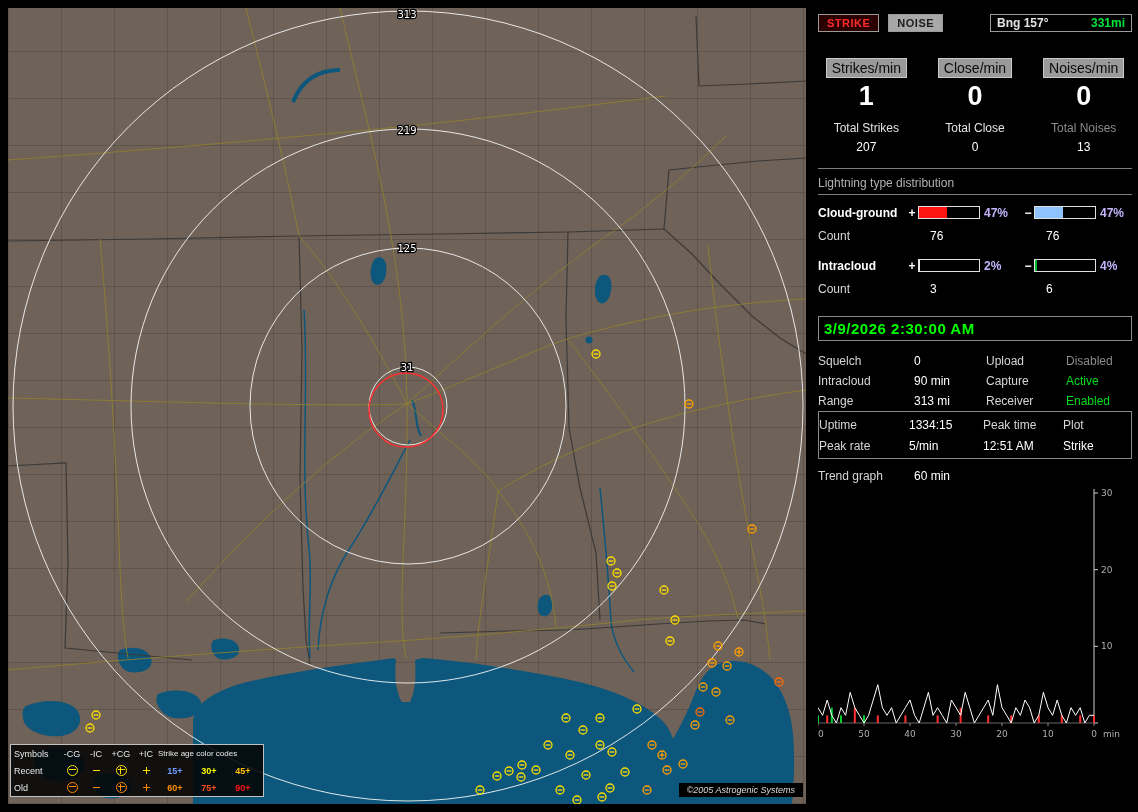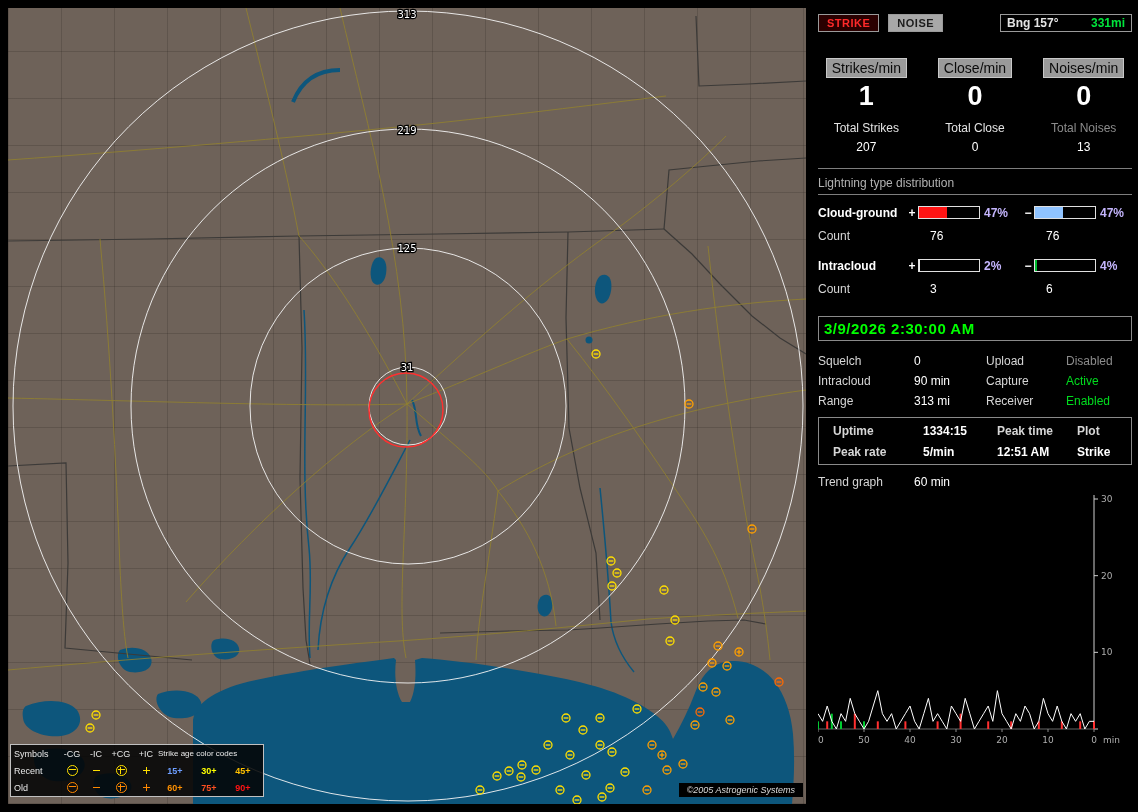--- a/index.html
+++ b/index.html
@@ -42,21 +42,21 @@
   .attribution{position:absolute;right:3px;bottom:7px;z-index:5;background:#000;
         color:#dcdcdc;font-size:9px;padding:2px 8px;font-style:italic;}
 
   
   .panel{position:absolute;left:818px;top:8px;width:314px;color:#e4e4e4;font-size:12px;}
   .toolbar{display:flex;gap:9px;align-items:center;margin-top:6px;}
   .btn{height:18px;font-size:11px;font-weight:bold;border:1px solid #9a9a9a;
        padding:1px 8px;letter-spacing:.5px;font-family:inherit;cursor:pointer;}
   .btn.strike{background:#2a0000;color:#ff2a2a;}
   .btn.noise{background:#a8a8a8;color:#1c1c1c;}
-  .bng{margin-left:auto;width:132px;height:18px;box-sizing:border-box;display:flex;
+  .bng{margin-left:auto;width:142px;height:18px;box-sizing:border-box;display:flex;
        justify-content:space-between;align-items:center;border:1px solid #9a9a9a;
        background:#000;padding:1px 6px;font-weight:bold;}
   .bng-v{color:#00e53c;}
 
   .rates{display:grid;grid-template-columns:1fr 1fr 1fr;gap:12px;margin-top:26px;text-align:center;}
   .rate-head{font-size:14px;background:#9a9a9a;color:#0a0a0a;border:1px solid #c8c8c8;
        padding:1px 5px;font-family:inherit;cursor:pointer;}
   .rate-num{font-size:27px;font-weight:bold;color:#fff;margin-top:3px;}
   .tot-label{margin-top:9px;}
   .tot-val{margin-top:5px;color:#fff;}
@@ -80,21 +80,21 @@
   .dt-box{border:1px solid #8a8a8a;margin-top:16px;padding:3px 5px;}
   .dt{color:#00ff00;font-size:15px;font-weight:bold;letter-spacing:.5px;}
 
   .status{margin-top:10px;}
   .srow{display:grid;grid-template-columns:96px 72px 80px 66px;height:20px;align-items:center;}
   .lbl{color:#d6d6d6;}
   .val{color:#ffffff;}
   .green{color:#00dd1e;}
   .dim{color:#8c8c8c;}
 
-  .up-box{border:1px solid #8a8a8a;margin-top:6px;padding:2px 14px;font-weight:bold;}
+  .up-box{border:1px solid #8a8a8a;margin-top:0;padding:2px 0;}
   .urow{display:grid;grid-template-columns:90px 74px 80px auto;height:21px;align-items:center;}
 
   .trend-row{display:grid;grid-template-columns:96px auto;margin-top:10px;}
   #trend{display:block;margin-top:4px;}
   .axlbl{font:9px "DejaVu Sans",sans-serif;fill:#aeaeae;}
 </style>
 </head>
 <body>
 
 <div class="map">

